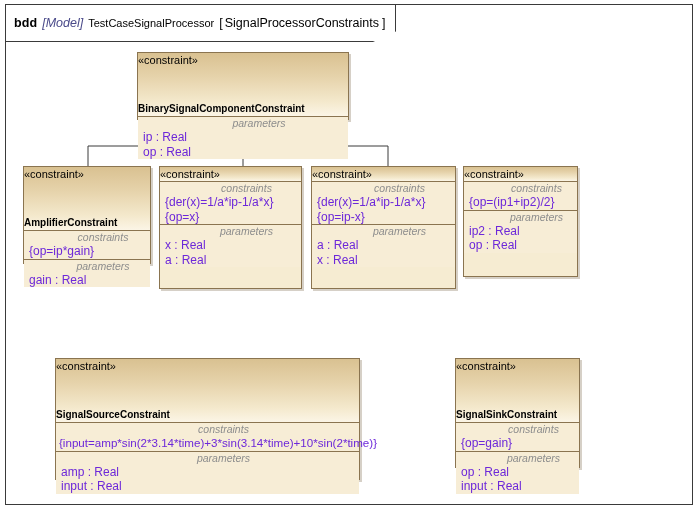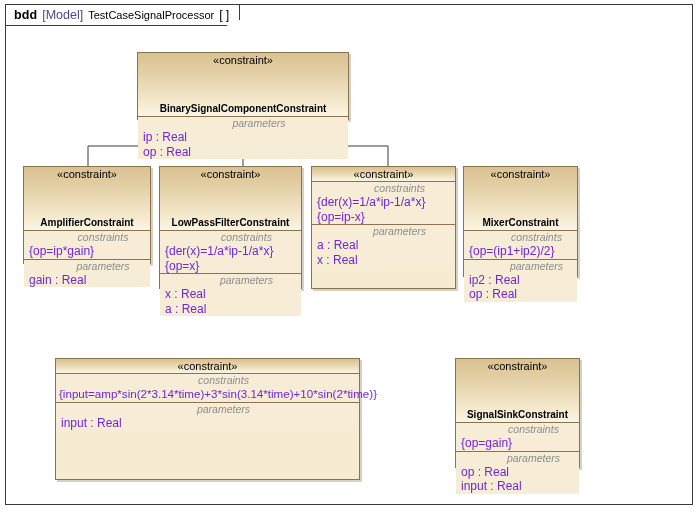--- a/index.html
+++ b/index.html
@@ -25,41 +25,42 @@
     border: 1px solid #3a3a3a;
     background: #ffffff;
     box-sizing: border-box;
   }
 
   
   #diagram-header-tab {
     position: absolute;
     left: 5px;
     top: 4px;
-    height: 22px;
+    height: 38px;
     box-sizing: border-box;
     border: 1px solid #3a3a3a;
     background: #ffffff;
     display: flex;
     align-items: center;
     padding: 0 6px 0 8px;
     white-space: nowrap;
     
     clip-path: polygon(0 0, 100% 0, 100% 72%, 94% 100%, 0 100%);
   }
   #diagram-header-tab .kind {
     font-weight: bold;
     font-size: 12.5px;
     color: #000000;
     letter-spacing: .1px;
   }
   #diagram-header-tab .model-ref {
     font-size: 12.5px;
     color: #4a4a8a;
     margin-left: 5px;
+    font-style: italic;
   }
   #diagram-header-tab .diag-name {
     font-size: 11px;
     color: #000000;
     margin-left: 5px;
   }
   #diagram-header-tab .bracket {
     font-size: 12.5px;
     color: #000000;
     margin-left: 5px;
@@ -89,21 +90,21 @@
     border-bottom: 1px solid #8a7450;
     padding: 0;
   }
   .block .compartment:last-child {
     border-bottom: none;
   }
 
   
   .blk-header {
     background: linear-gradient(to bottom, #d9c191 0%, #e6d3ab 38%, #f4e9cd 78%, #fbf5e6 100%);
-    text-align: center;
+    text-align: left;
     padding: 2px 4px 3px 4px;
   }
   .blk-stereo {
     font-size: 11px;
     color: #000000;
     line-height: 14px;
     white-space: nowrap;
   }
   .blk-name {
     font-size: 10px;
@@ -148,20 +149,21 @@
 </head>
 <body>
 
 <div id="diagram-frame"></div>
 
 <div id="diagram-header-tab">
   <span class="kind">bdd</span>
   <span class="model-ref">[Model]</span>
   <span class="diag-name">TestCaseSignalProcessor</span>
   <span class="bracket">[</span>
+  <span class="scope">SignalProcessorConstraints</span>
   <span class="bracket-close">]</span>
 </div>
 
 <svg id="connectors" viewBox="0 0 700 523" width="700" height="523">
 
   <polygon points="243,120 249,131 237,131" fill="#ffffff" stroke="#3a3a3a" stroke-width="1"></polygon>
 
   <line x1="243" y1="131" x2="243" y2="146" stroke="#3a3a3a" stroke-width="1"></line>
 
   <line x1="88" y1="146" x2="388" y2="146" stroke="#3a3a3a" stroke-width="1"></line>
@@ -196,21 +198,20 @@
   </div>
   <div class="compartment blk-body">
     <div class="compartment-title">parameters</div>
     <div class="blk-line">gain : Real</div>
   </div>
 </div>
 
 <div class="block" style="left:159px; top:166px; width:143px; height:123px;">
   <div class="compartment blk-header">
     <div class="blk-stereo">«constraint»</div>
-    <div class="blk-name">LowPassFilterConstraint</div>
   </div>
   <div class="compartment blk-body">
     <div class="compartment-title">constraints</div>
     <div class="blk-line">{der(x)=1/a*ip-1/a*x}</div>
     <div class="blk-line">{op=x}</div>
   </div>
   <div class="compartment blk-body">
     <div class="compartment-title">parameters</div>
     <div class="blk-line">x : Real</div>
     <div class="blk-line">a : Real</div>
@@ -229,43 +230,44 @@
   <div class="compartment blk-body">
     <div class="compartment-title">parameters</div>
     <div class="blk-line">a : Real</div>
     <div class="blk-line">x : Real</div>
   </div>
 </div>
 
 <div class="block" style="left:463px; top:166px; width:115px; height:111px;">
   <div class="compartment blk-header">
     <div class="blk-stereo">«constraint»</div>
-    <div class="blk-name">MixerConstraint</div>
   </div>
   <div class="compartment blk-body">
     <div class="compartment-title">constraints</div>
     <div class="blk-line">{op=(ip1+ip2)/2}</div>
   </div>
   <div class="compartment blk-body">
     <div class="compartment-title">parameters</div>
     <div class="blk-line">ip2 : Real</div>
     <div class="blk-line">op : Real</div>
   </div>
 </div>
 
 <div class="block" style="left:55px; top:358px; width:305px; height:122px;">
   <div class="compartment blk-header">
     <div class="blk-stereo">«constraint»</div>
+    <div class="blk-name">SignalSourceConstraint</div>
   </div>
   <div class="compartment blk-body">
     <div class="compartment-title">constraints</div>
     <div class="blk-line" style="padding-left:3px; font-size:11.6px;">{input=amp*sin(2*3.14*time)+3*sin(3.14*time)+10*sin(2*time)}</div>
   </div>
   <div class="compartment blk-body">
     <div class="compartment-title">parameters</div>
+    <div class="blk-line">amp : Real</div>
     <div class="blk-line">input : Real</div>
   </div>
 </div>
 
 <div class="block" style="left:455px; top:358px; width:125px; height:110px;">
   <div class="compartment blk-header">
     <div class="blk-stereo">«constraint»</div>
     <div class="blk-name">SignalSinkConstraint</div>
   </div>
   <div class="compartment blk-body">

